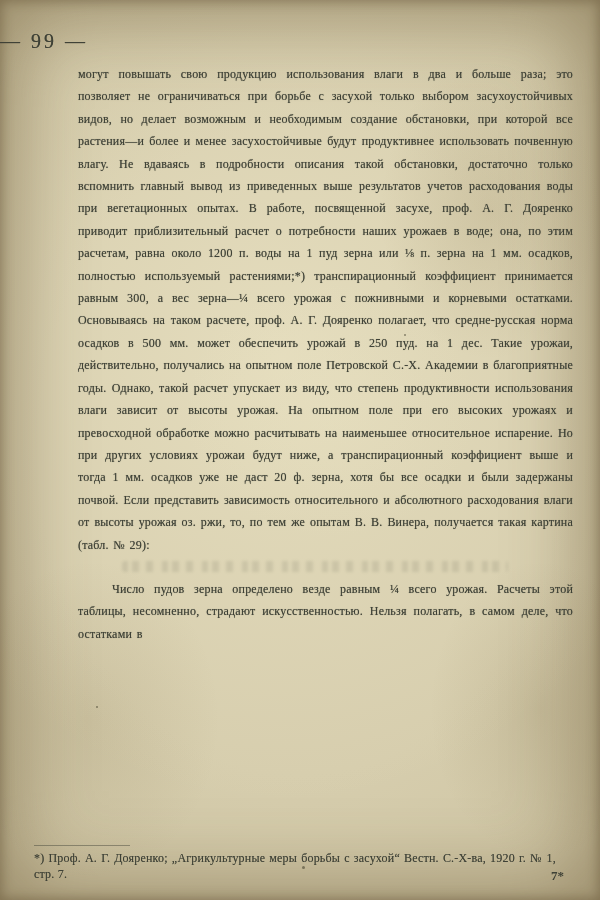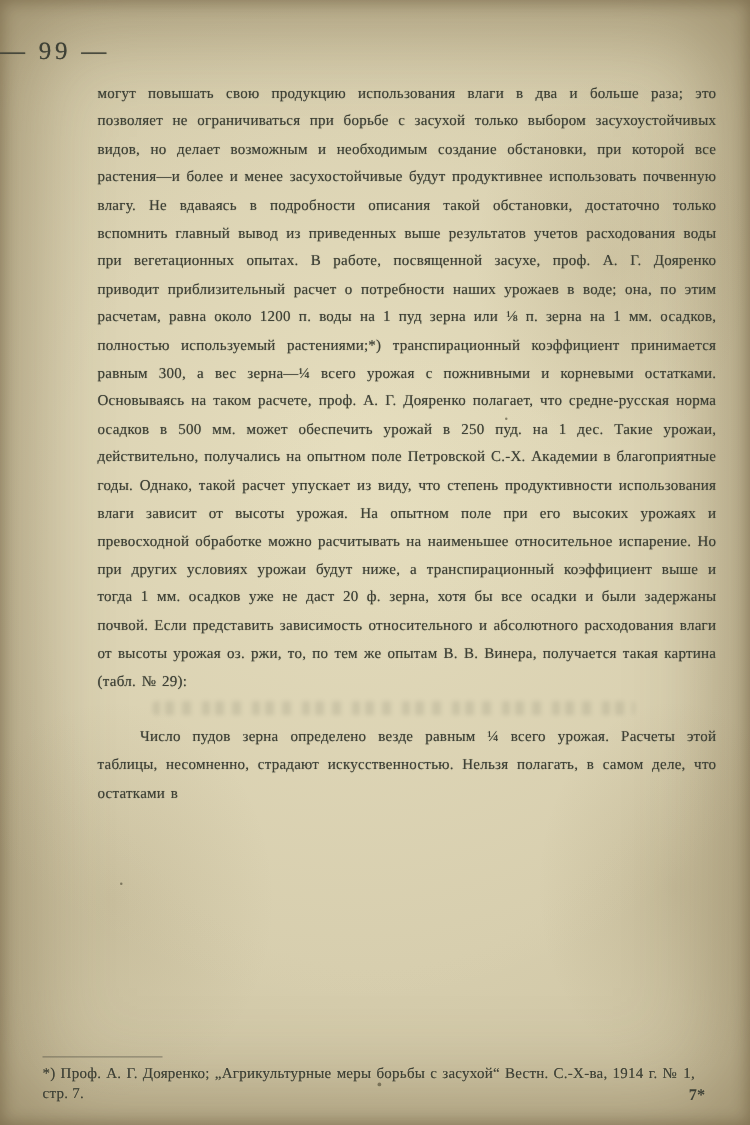--- a/index.html
+++ b/index.html
@@ -135,17 +135,17 @@
   <div class="page-number">— 99 —</div>
 
   <div class="body-text">
     <p class="para">могут повышать свою продукцию использования влаги в два и больше раза; это позволяет не ограничиваться при борьбе с засухой только выбором засухоустойчивых видов, но делает возможным и необходимым создание обстановки, при которой все растения—и более и менее засухостойчивые будут продуктивнее использовать почвенную влагу. Не вдаваясь в подробности описания такой обстановки, достаточно только вспомнить главный вывод из приведенных выше результатов учетов расходования воды при вегетационных опытах. В работе, посвященной засухе, проф. А. Г. Дояренко приводит приблизительный расчет о потребности наших урожаев в воде; она, по этим расчетам, равна около 1200 п. воды на 1 пуд зерна или ⅛ п. зерна на 1 мм. осадков, полностью используемый растениями;*) транспирационный коэффициент принимается равным 300, а вес зерна—¼ всего урожая с пожнивными и корневыми остатками. Основываясь на таком расчете, проф. А. Г. Дояренко полагает, что средне-русская норма осадков в 500 мм. может обеспечить урожай в 250 пуд. на 1 дес. Такие урожаи, действительно, получались на опытном поле Петровской С.-Х. Академии в благоприятные годы. Однако, такой расчет упускает из виду, что степень продуктивности использования влаги зависит от высоты урожая. На опытном поле при его высоких урожаях и превосходной обработке можно расчитывать на наименьшее относительное испарение. Но при других условиях урожаи будут ниже, а транспирационный коэффициент выше и тогда 1 мм. осадков уже не даст 20 ф. зерна, хотя бы все осадки и были задержаны почвой. Если представить зависимость относительного и абсолютного расходования влаги от высоты урожая оз. ржи, то, по тем же опытам В. В. Винера, получается такая картина (табл. № 29):</p>
     <div class="smudge"></div>
     <p class="para indent">Число пудов зерна определено везде равным ¼ всего урожая. Расчеты этой таблицы, несомненно, страдают искусственностью. Нельзя полагать, в самом деле, что остатками в</p>
   </div>
 
   <div class="footnote-rule"></div>
 
-  <div class="footnote">*) Проф. А. Г. Дояренко; „Агрикультурные меры борьбы с засухой“ Вестн. С.-Х-ва, 1914 г. № 1, стр. 7.</div>
+  <div class="footnote">*) Проф. А. Г. Дояренко; „Агрикультурные меры борьбы с засухой“ Вестн. С.-Х-ва, 1920 г. № 1, стр. 7.</div>
 
   <div class="signature-mark">7*</div>
 
 </div>
 
 </body></html>

